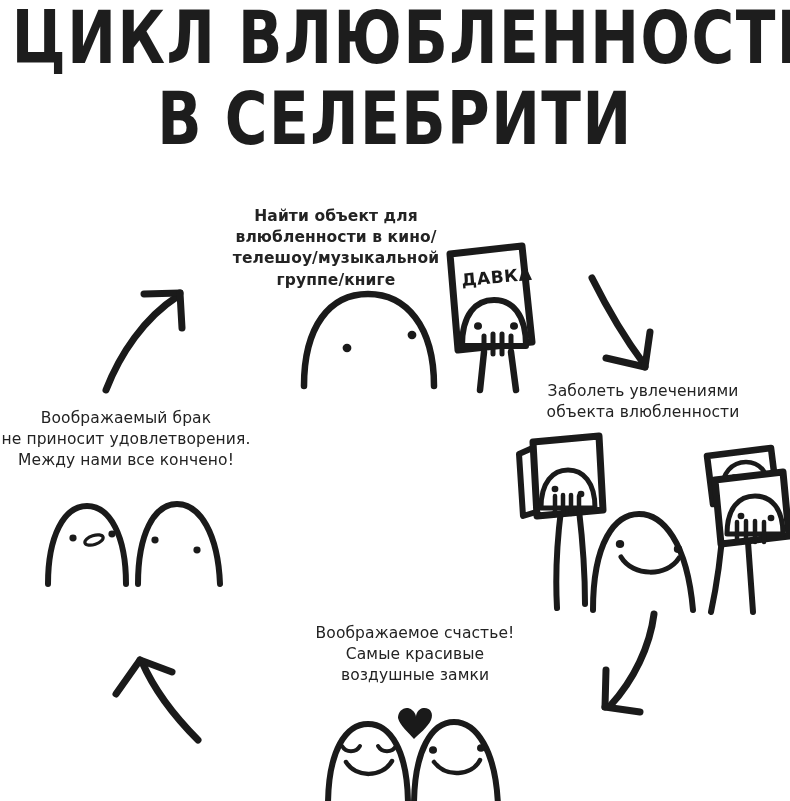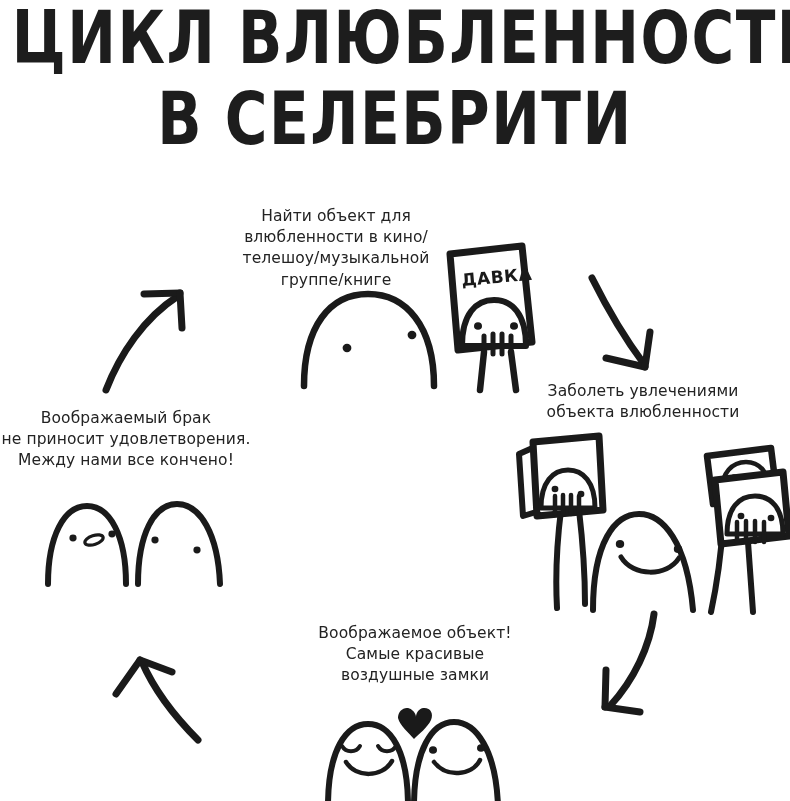--- a/index.html
+++ b/index.html
@@ -49,20 +49,21 @@
     color: #232323;
     letter-spacing: 0.1px;
     white-space: pre-line;
     user-select: none;
   }
   #cap-find {
     left: 228px;
     top: 206px;
     width: 216px;
     text-align: center;
+    font-weight: bold;
   }
   #cap-hobby {
     left: 524px;
     top: 381px;
     width: 238px;
     text-align: center;
   }
   #cap-happy {
     left: 300px;
     top: 623px;
@@ -181,21 +182,21 @@
   <ellipse class="fill-dark" cx="226" cy="84" rx="3.4" ry="3.2"></ellipse>
   <ellipse class="fill-dark" cx="256" cy="86" rx="3.4" ry="3.2"></ellipse>
   <g class="stroke" stroke-width="4.5">
     <path d="M222 90 L222 110"></path>
     <path d="M231 89 L231 110"></path>
     <path d="M240 89 L240 110"></path>
     <path d="M249 90 L249 110"></path>
   </g>
 </svg>
 
-<div class="caption" id="cap-happy">Воображаемое объект!
+<div class="caption" id="cap-happy">Воображаемое счастье!
 Самые красивые
 воздушные замки</div>
 
 <svg class="art" id="art-happy" style="left:320px; top:698px;" width="190" height="110" viewBox="0 0 190 110">
 
   <path class="fill-dark" d="M78 20 C78 12, 86 7, 92 12 C95 14.5, 96 17, 96 19 C96 16, 98 11, 103 10 C110 9, 114 15, 111 22 C108 29, 98 37, 94 41 C89 35, 80 28, 78 20 Z"></path>
 
   <path class="stroke" stroke-width="6" d="M8 108 C8 52, 26 26, 48 26 C70 26, 88 52, 88 108"></path>
   <path class="stroke" stroke-width="4" d="M22 48 C26 55, 36 55, 40 48"></path>
   <path class="stroke" stroke-width="4" d="M58 48 C62 55, 72 55, 76 48"></path>

